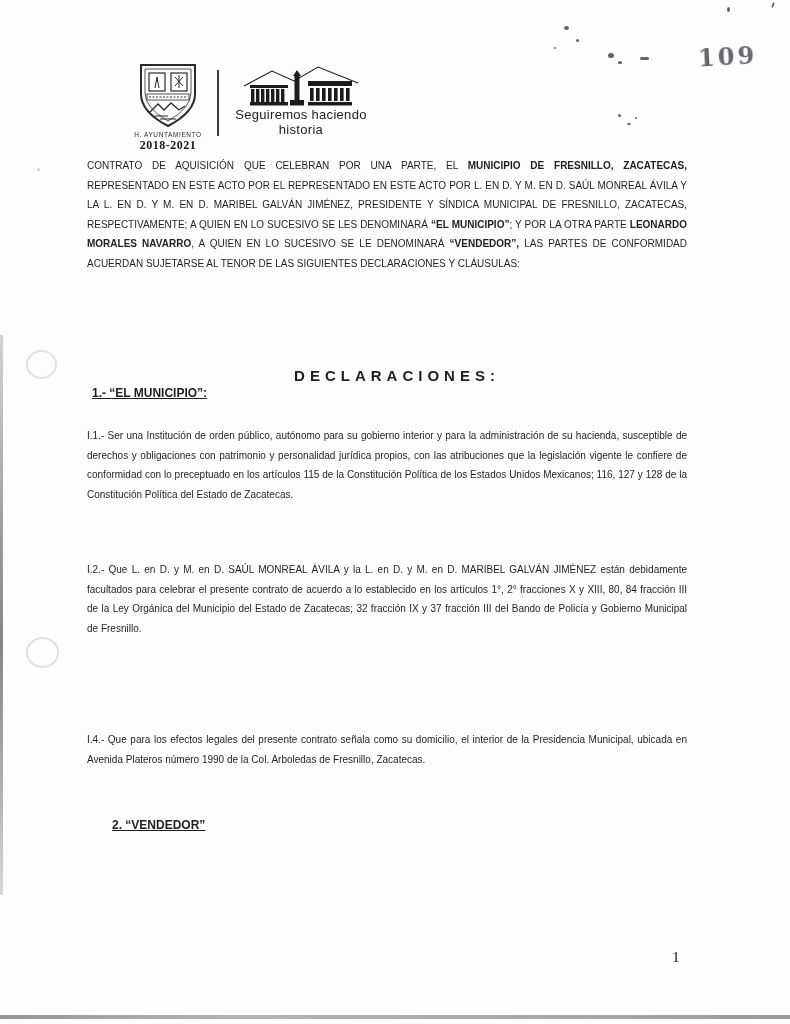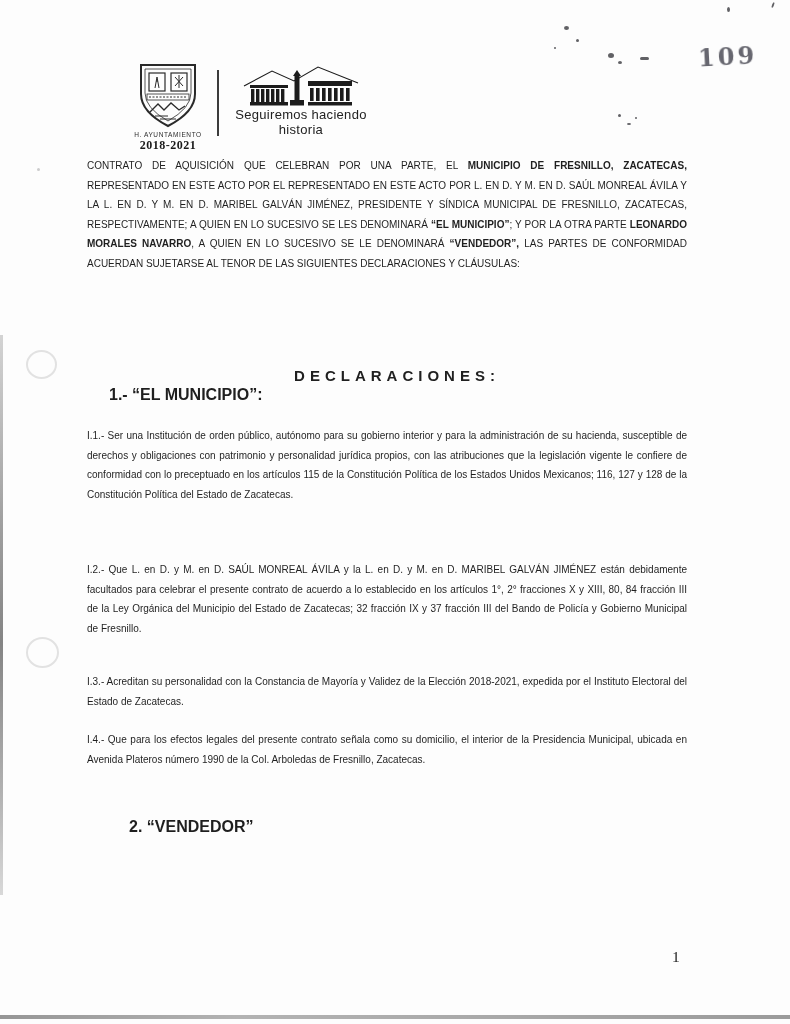--- a/index.html
+++ b/index.html
@@ -53,21 +53,21 @@
     position:absolute; left:0; top:1015px; width:790px; height:4px;
     background:linear-gradient(to right,#969696,#b3b3b3 30%,#a8a8a8 65%,#9b9b9b);
     filter:blur(.5px);
   }
   
   .tb {
     position:absolute; left:87px; width:600px;
     font-size:10px; line-height:19.6px; text-align:justify;
   }
   .b { font-weight:bold; }
-  .heading { position:absolute; left:109px; width:600px; font-size:16px; font-weight:bold; }
+  .heading { position:absolute; left:92px; width:600px; font-size:12px; font-weight:bold;text-decoration:underline; }
   .decl {
     position:absolute; left:97px; width:600px; text-align:center;
     font-size:15px; font-weight:bold; letter-spacing:5px;
   }
   .pagenum {
     position:absolute; left:672px; top:948px;
     font-family:"Liberation Serif", serif; font-size:15.5px; color:#222;
   }
 </style>
 </head>
@@ -145,21 +145,20 @@
   <p class="tb" style="top:146px;"><span>CONTRATO DE AQUISICIÓN QUE CELEBRAN POR UNA PARTE, EL </span><span class="b">MUNICIPIO DE FRESNILLO, ZACATECAS,</span><span> REPRESENTADO EN ESTE ACTO POR EL REPRESENTADO EN ESTE ACTO POR L. EN D. Y M. EN D. SAÚL MONREAL ÁVILA Y LA L. EN D. Y M. EN D. MARIBEL GALVÁN JIMÉNEZ, PRESIDENTE Y SÍNDICA MUNICIPAL DE FRESNILLO, ZACATECAS, RESPECTIVAMENTE; A QUIEN EN LO SUCESIVO SE LES DENOMINARÁ </span><span class="b">“EL MUNICIPIO”</span><span>; Y POR LA OTRA PARTE </span><span class="b">LEONARDO MORALES NAVARRO</span><span>, A QUIEN EN LO SUCESIVO SE LE DENOMINARÁ </span><span class="b">“VENDEDOR”,</span><span> LAS PARTES DE CONFORMIDAD ACUERDAN SUJETARSE AL TENOR DE LAS SIGUIENTES DECLARACIONES Y CLÁUSULAS:</span></p>
 
   <div class="decl" style="top:367px;">DECLARACIONES:</div>
 
   <div class="heading" style="top:386px;">1.- “EL MUNICIPIO”:</div>
 
   <p class="tb" style="top:416px;">I.1.- Ser una Institución de orden público, autónomo para su gobierno interior y para la administración de su hacienda, susceptible de derechos y obligaciones con patrimonio y personalidad jurídica propios, con las atribuciones que la legislación vigente le confiere de conformidad con lo preceptuado en los artículos 115 de la Constitución Política de los Estados Unidos Mexicanos; 116, 127 y 128 de la Constitución Política del Estado de Zacatecas.</p>
 
   <p class="tb" style="top:550px;">I.2.- Que L. en D. y M. en D. SAÚL MONREAL ÁVILA y la L. en D. y M. en D. MARIBEL GALVÁN JIMÉNEZ están debidamente facultados para celebrar el presente contrato de acuerdo a lo establecido en los artículos 1°, 2° fracciones X y XIII, 80, 84 fracción III de la Ley Orgánica del Municipio del Estado de Zacatecas; 32 fracción IX y 37 fracción III del Bando de Policía y Gobierno Municipal de Fresnillo.</p>
 
-  <p class="tb" style="top:662px;">I.3.- Acreditan su personalidad con la Constancia de Mayoría y Validez de la Elección 2018-2021, expedida por el Instituto Electoral del Estado de Zacatecas.</p>
 
   <p class="tb" style="top:720px;">I.4.- Que para los efectos legales del presente contrato señala como su domicilio, el interior de la Presidencia Municipal, ubicada en Avenida Plateros número 1990 de la Col. Arboledas de Fresnillo, Zacatecas.</p>
 
   <div class="heading" style="top:818px;margin-left:20px;">2. “VENDEDOR”</div>
 
   <div class="pagenum">1</div>
 
 </div>
 
 </body></html>

